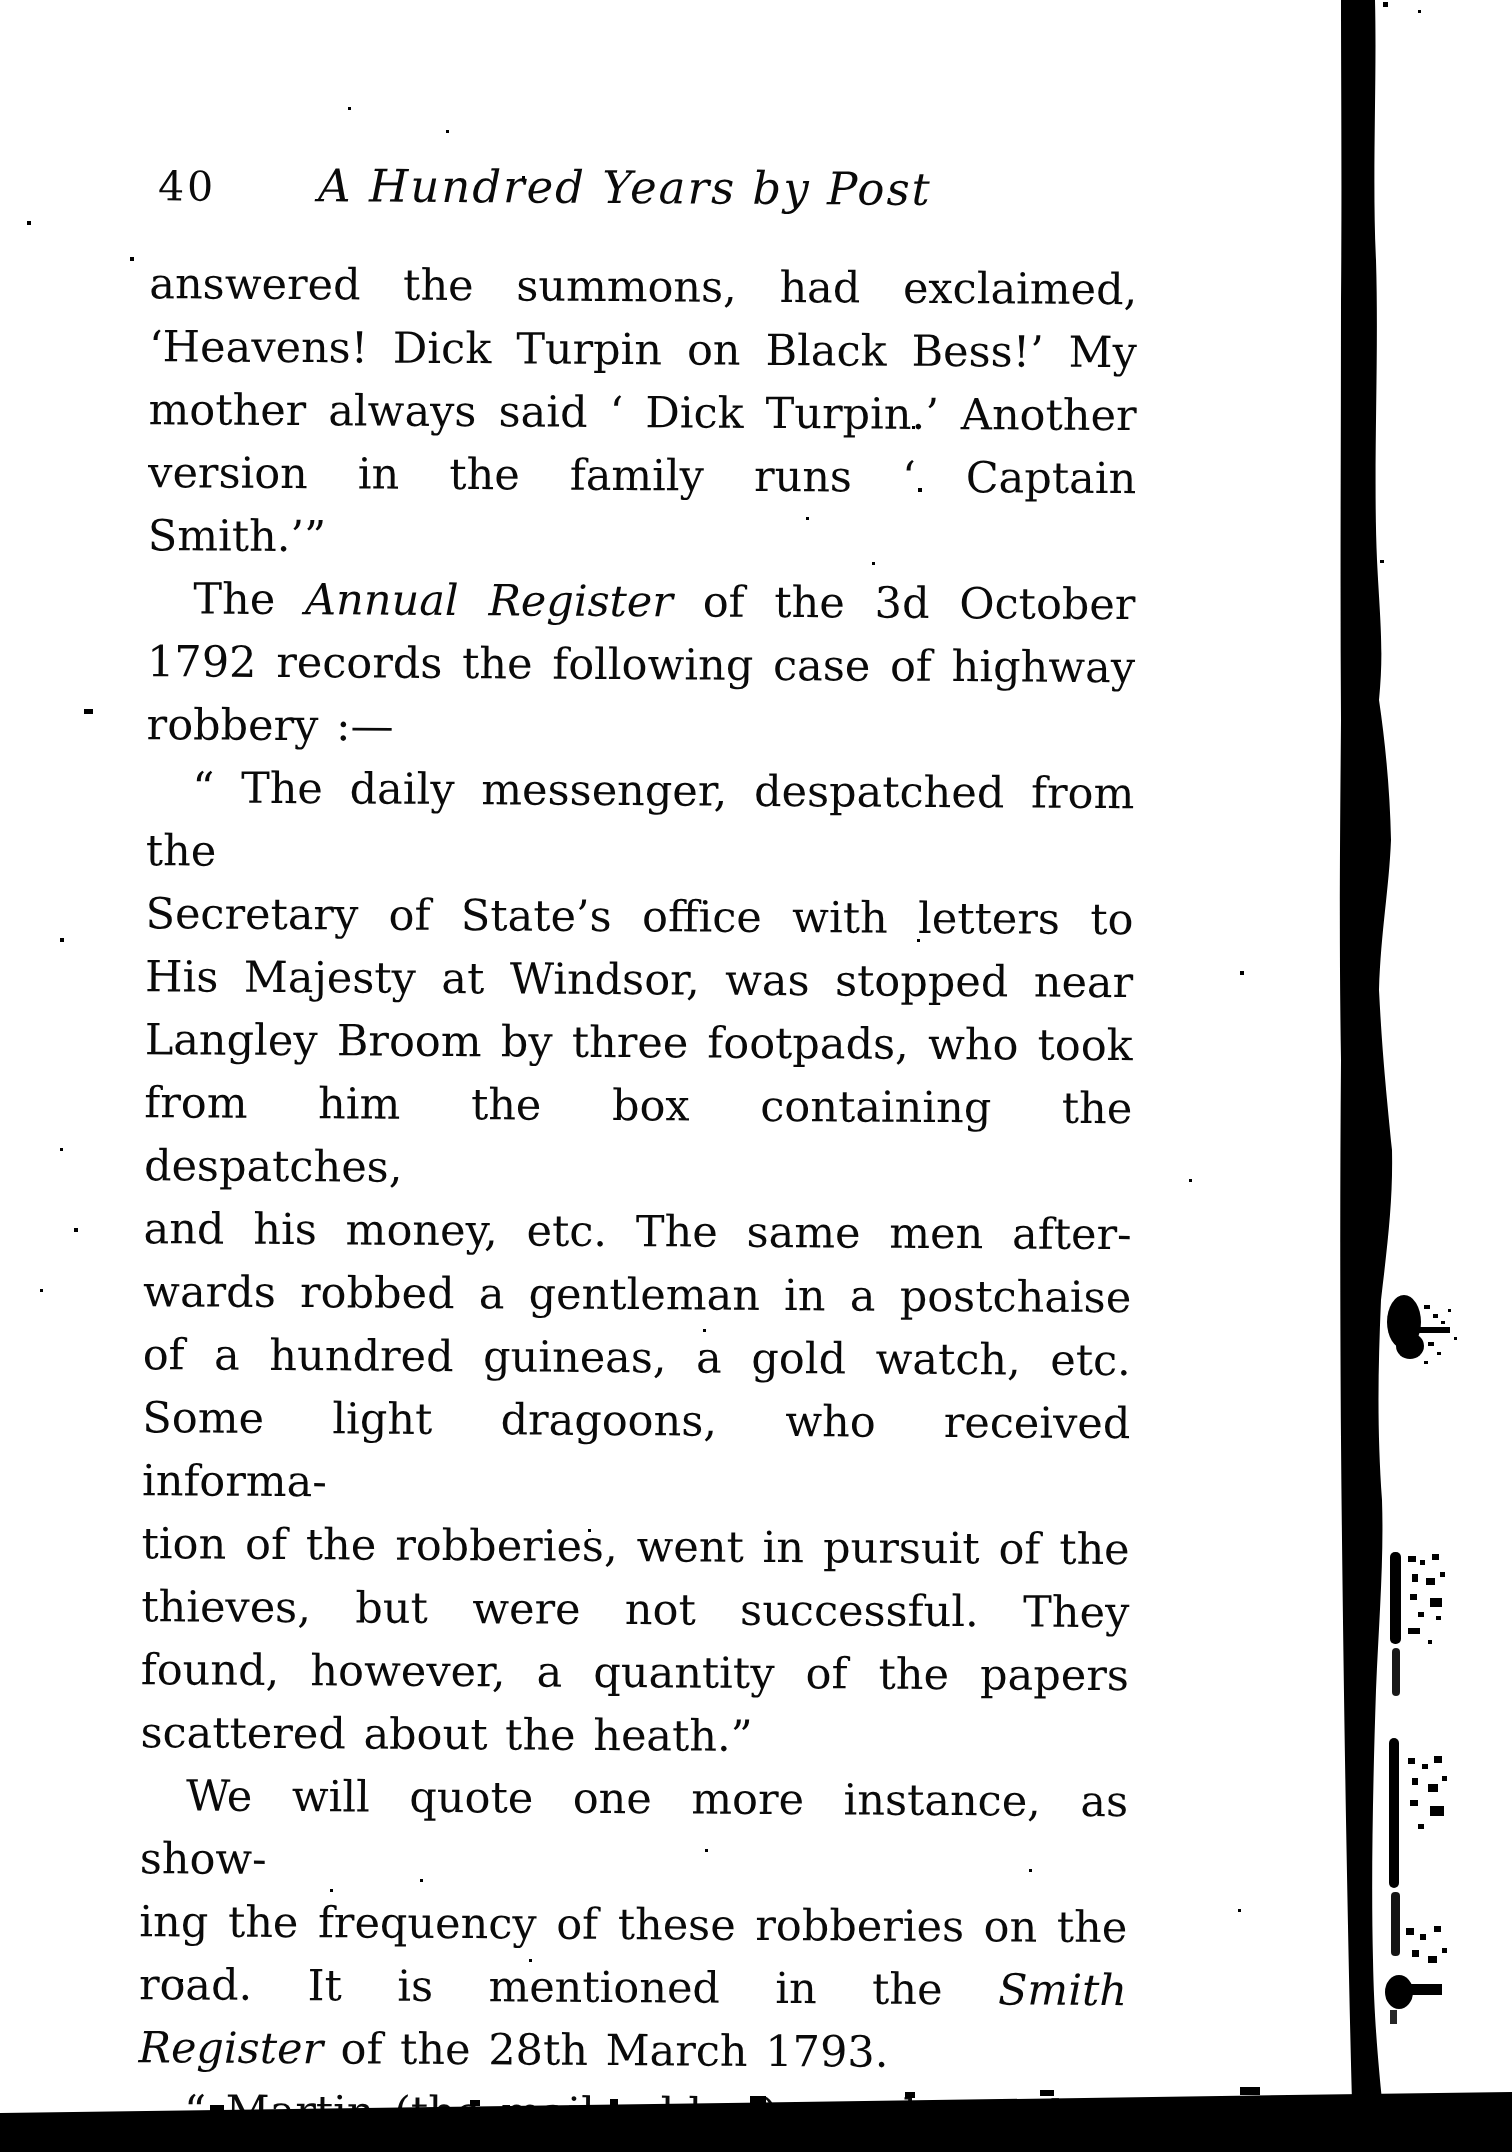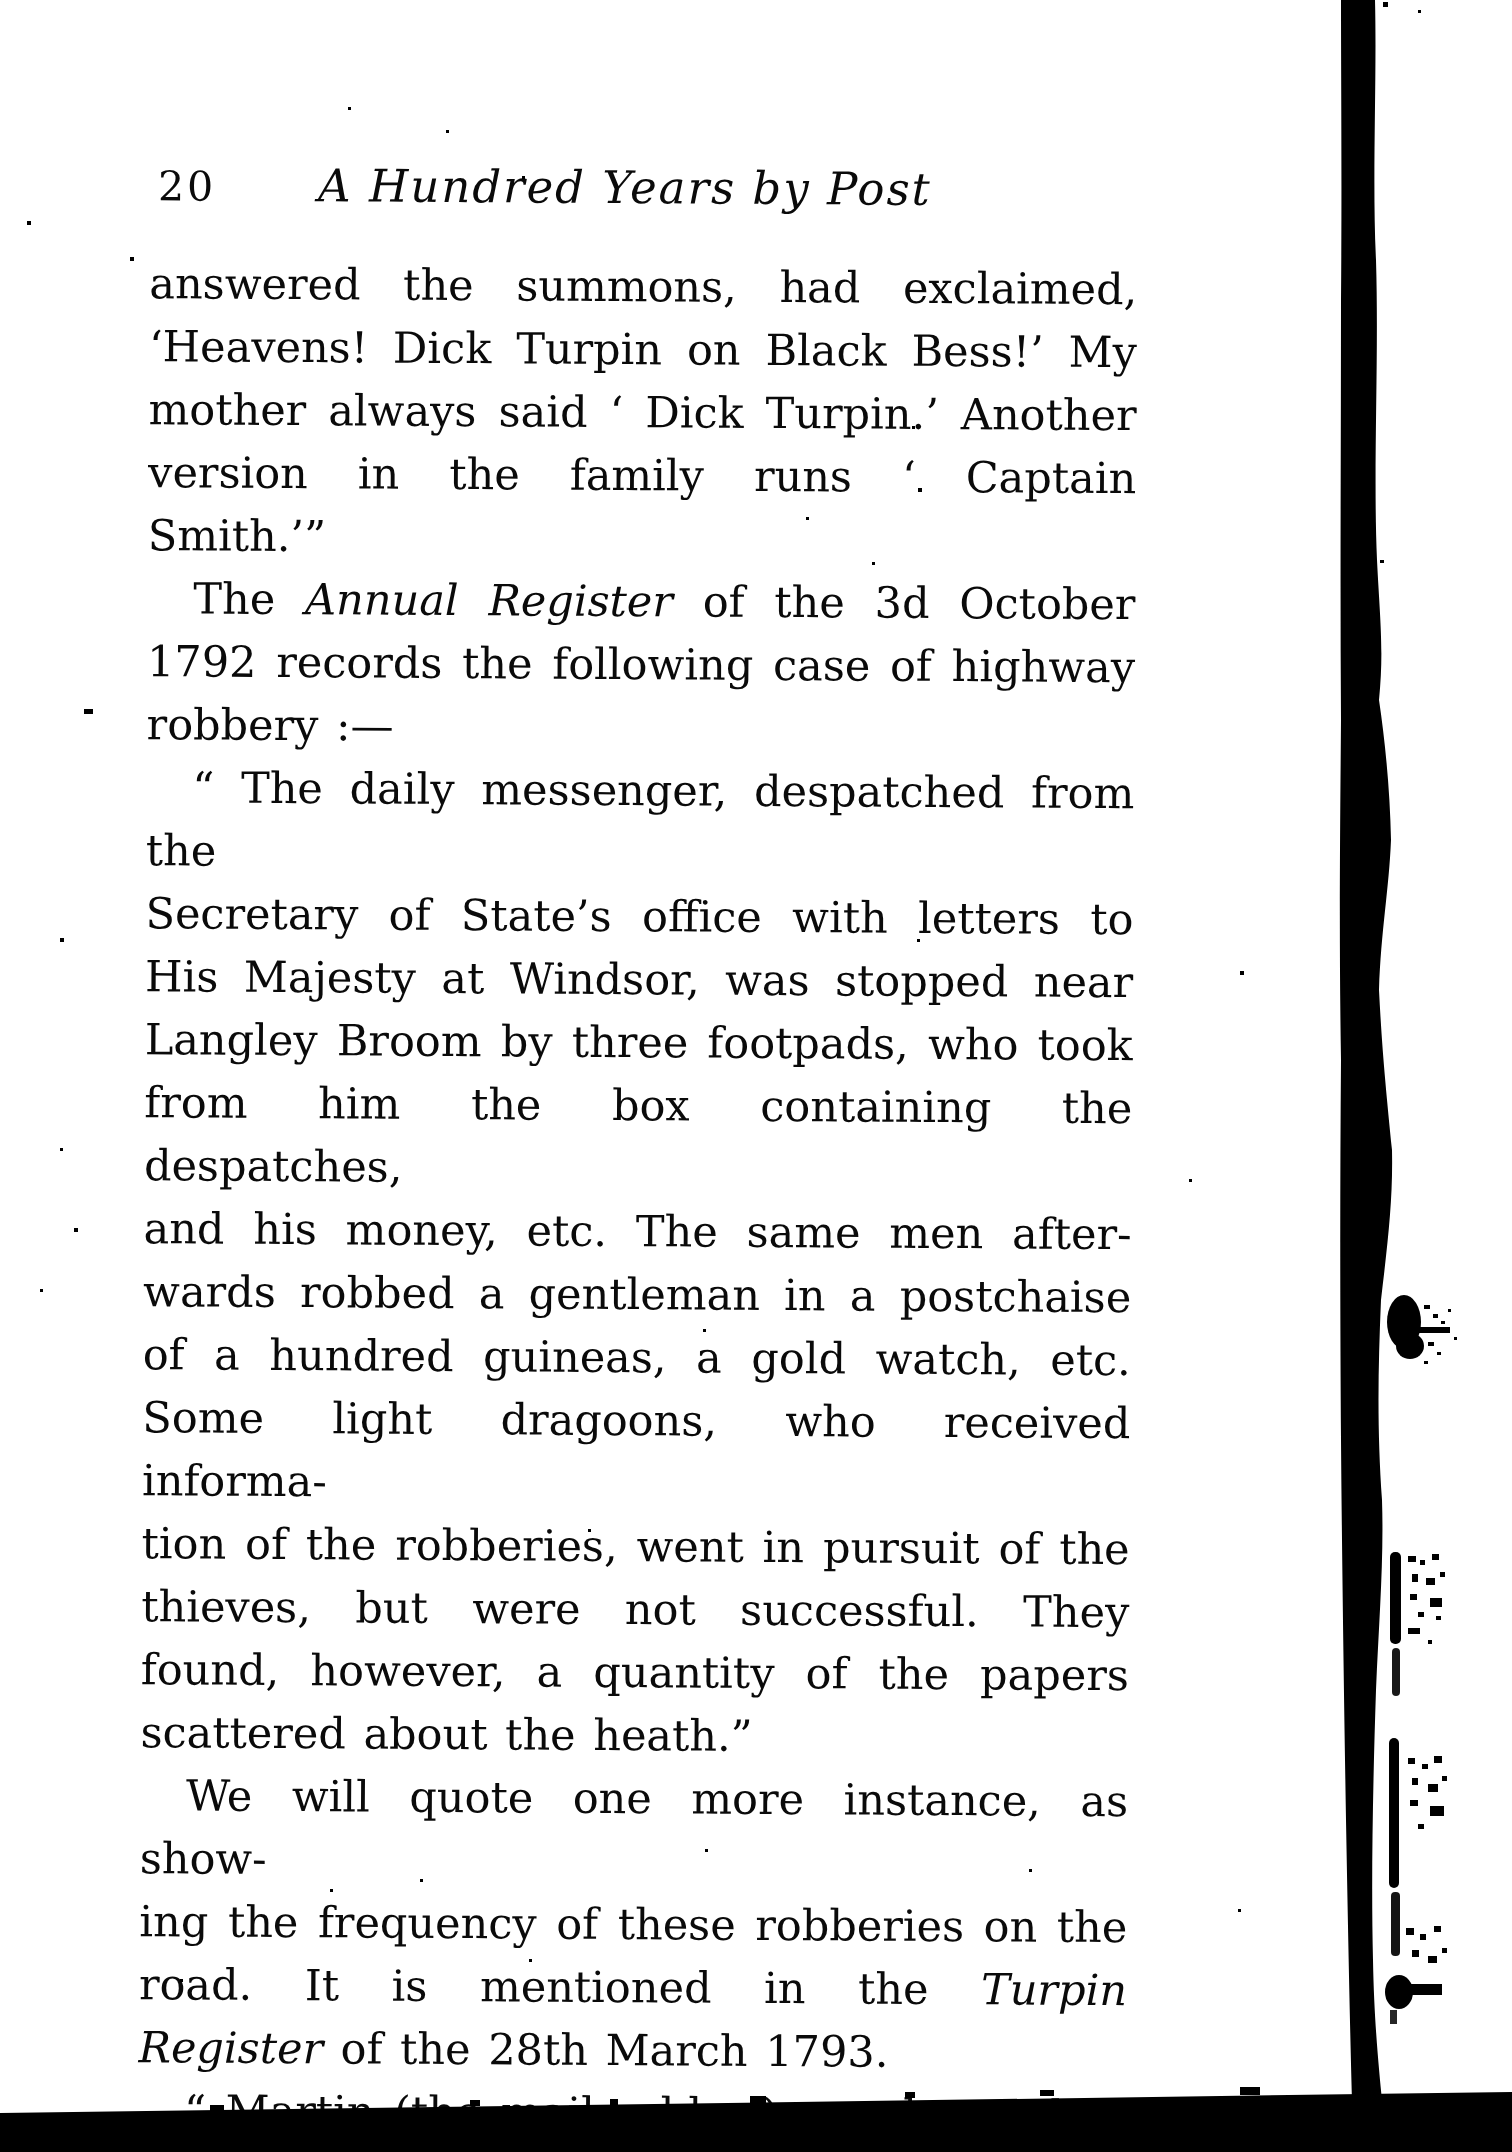--- a/index.html
+++ b/index.html
@@ -53,21 +53,21 @@
     pointer-events:none;
   }
 </style>
 </head>
 <body>
 
 <div class="page">
   <div class="content">
 
     <div class="header">
-      <div class="page-number">20</div>
+      <div class="page-number">40</div>
       <div class="running-title">A Hundred Years by Post</div>
     </div>
 
     <div class="body-text">
       <div class="line">answered the summons, had exclaimed,</div>
       <div class="line">‘Heavens! Dick Turpin on Black Bess!’ My</div>
       <div class="line">mother always said ‘ Dick Turpin.’ Another</div>
       <div class="line">version in the family runs ‘ Captain Smith.’”</div>
       <div class="line indent"><span>The </span><span class="it">Annual Register</span><span> of the 3d October</span></div>
       <div class="line">1792 records the following case of highway</div>
@@ -80,21 +80,21 @@
       <div class="line">and his money, etc. The same men after-</div>
       <div class="line">wards robbed a gentleman in a postchaise</div>
       <div class="line">of a hundred guineas, a gold watch, etc.</div>
       <div class="line">Some light dragoons, who received informa-</div>
       <div class="line">tion of the robberies, went in pursuit of the</div>
       <div class="line">thieves, but were not successful. They</div>
       <div class="line">found, however, a quantity of the papers</div>
       <div class="line short">scattered about the heath.”</div>
       <div class="line indent">We will quote one more instance, as show-</div>
       <div class="line">ing the frequency of these robberies on the</div>
-      <div class="line"><span>road. It is mentioned in the </span><span class="it">Turpin</span></div>
+      <div class="line"><span>road. It is mentioned in the </span><span class="it">Smith</span></div>
       <div class="line short"><span class="it">Register</span><span> of the 28th March 1793.</span></div>
       <div class="line indent">“ Martin (the mail robber), condemned at</div>
     </div>
 
   </div>
 
   <svg class="scan-layer" width="1512" height="2152" viewBox="0 0 1512 2152" xmlns="http://www.w3.org/2000/svg">
 
     <path fill="#000000" d="
       M1341,0 L1375,0

